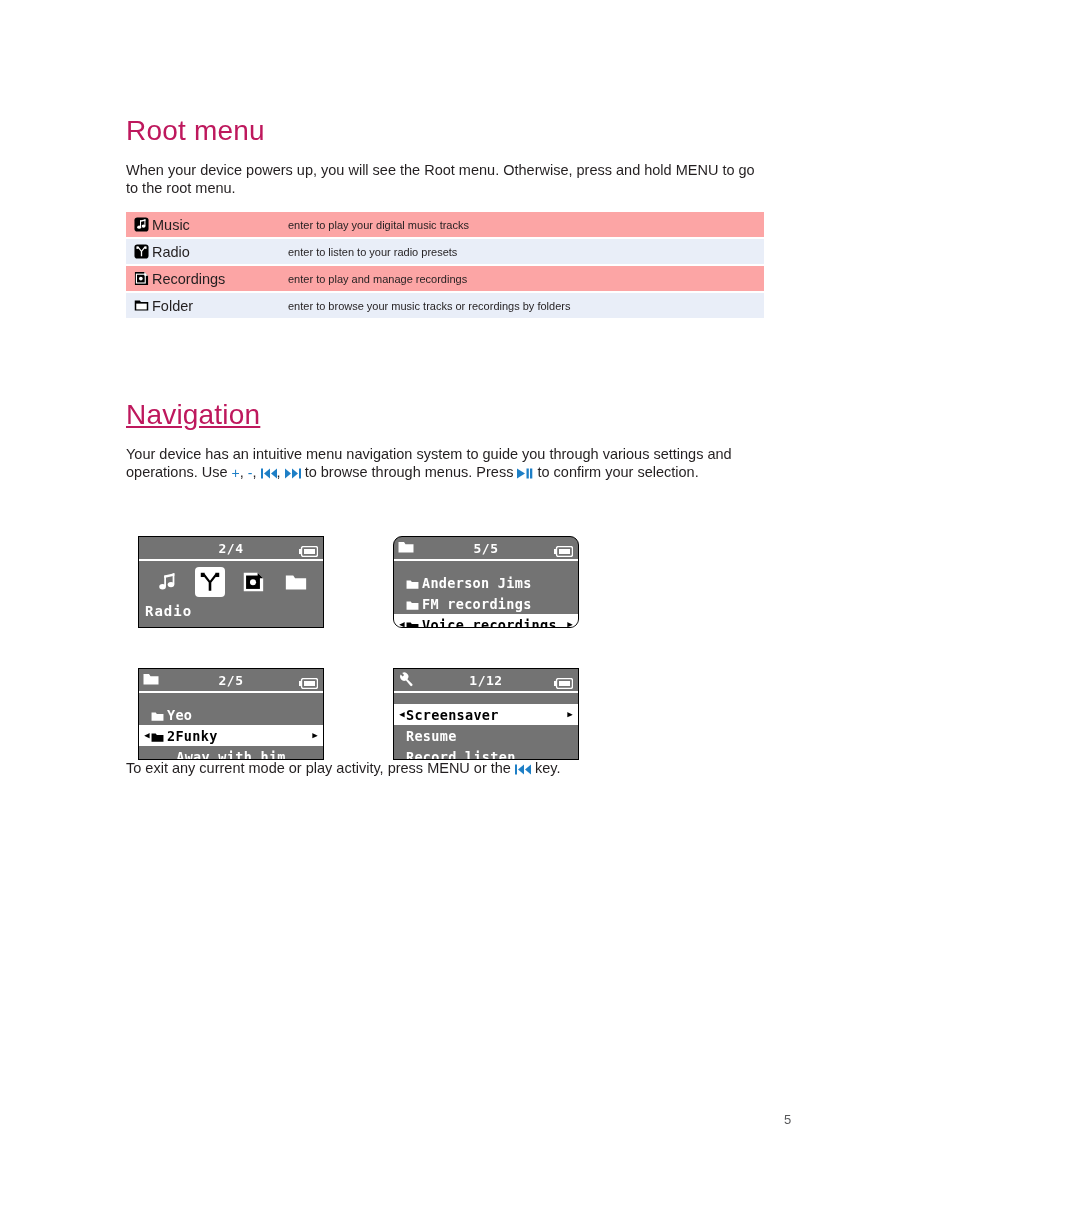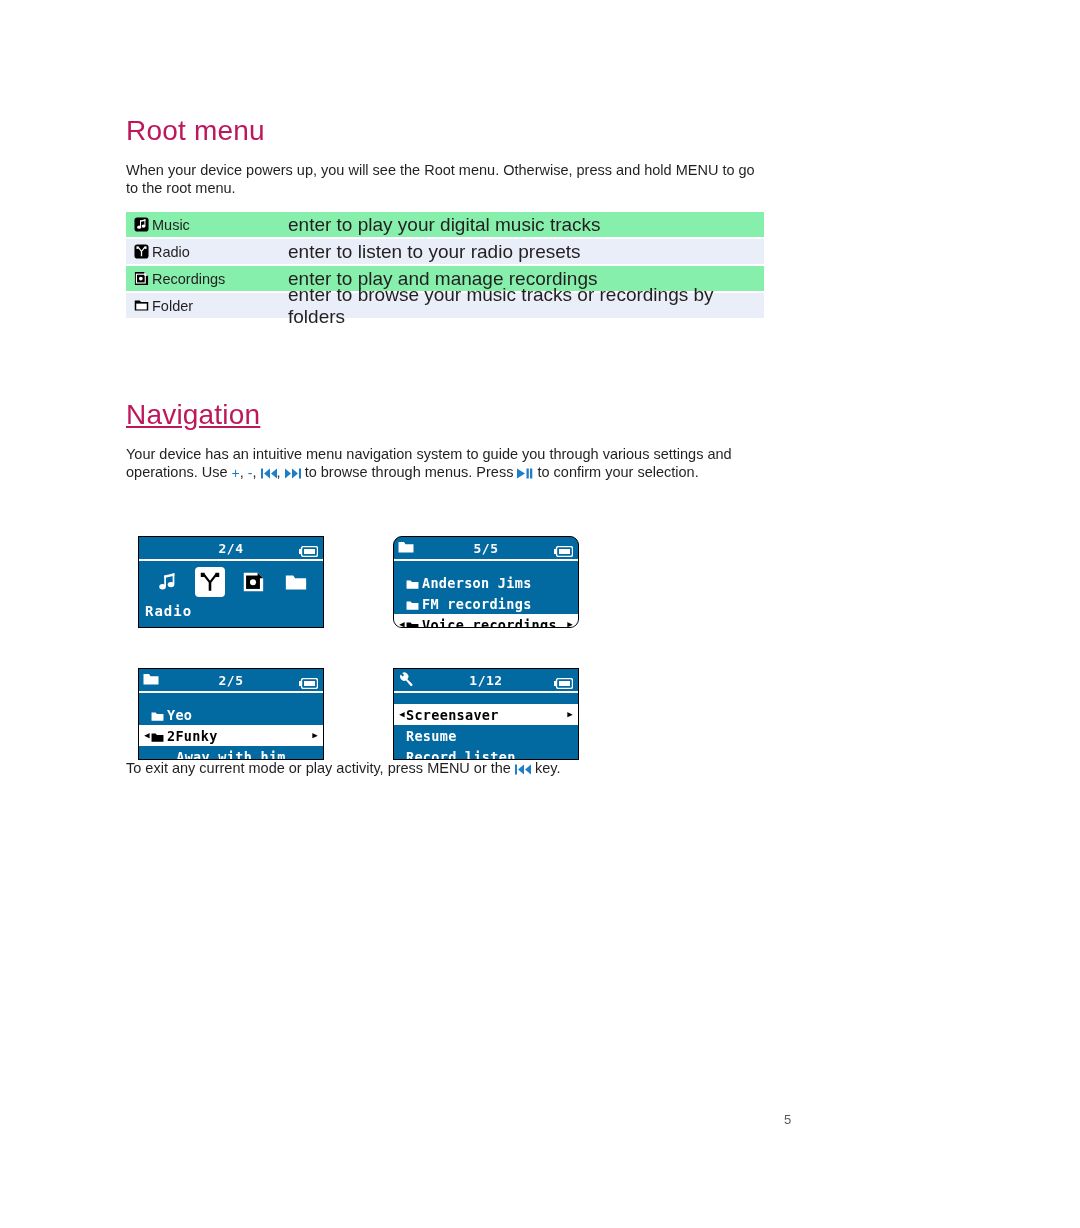--- a/index.html
+++ b/index.html
@@ -65,50 +65,50 @@
   #root-menu-table {
     position: absolute;
     left: 126px;
     top: 212px;
     width: 638px;
   }
   .menu-row {
     display: flex;
     align-items: center;
     height: 25px;
-    background: #86efac;
+    background: #fca5a5;
     margin-bottom: 2px;
   }
   .menu-row.alt { background: #e9eef8; }
   .menu-row .cell-name {
     width: 160px;
     display: flex;
     align-items: center;
     padding-left: 8px;
     box-sizing: border-box;
     font-size: 14.5px;
   }
   .menu-row .cell-desc {
     flex: 1;
-    font-size: 19px;
+    font-size: 11px;
     padding-left: 2px;
   }
   .row-icon {
     width: 15px;
     height: 15px;
     margin-right: 3px;
     flex: 0 0 auto;
     position: relative;
   }
   .row-icon svg { display: block; }
 
   
   .lcd {
     position: absolute;
-    background: #0369a1;
+    background: #737373;
     border: 1px solid #000;
     box-sizing: border-box;
     width: 186px;
     height: 92px;
     font-family: "DejaVu Sans Mono", monospace;
     overflow: hidden;
   }
   #lcd-1 { left: 138px; top: 536px; }
   #lcd-2 { left: 393px; top: 536px; border-radius: 9px; }
   #lcd-3 { left: 138px; top: 668px; }

